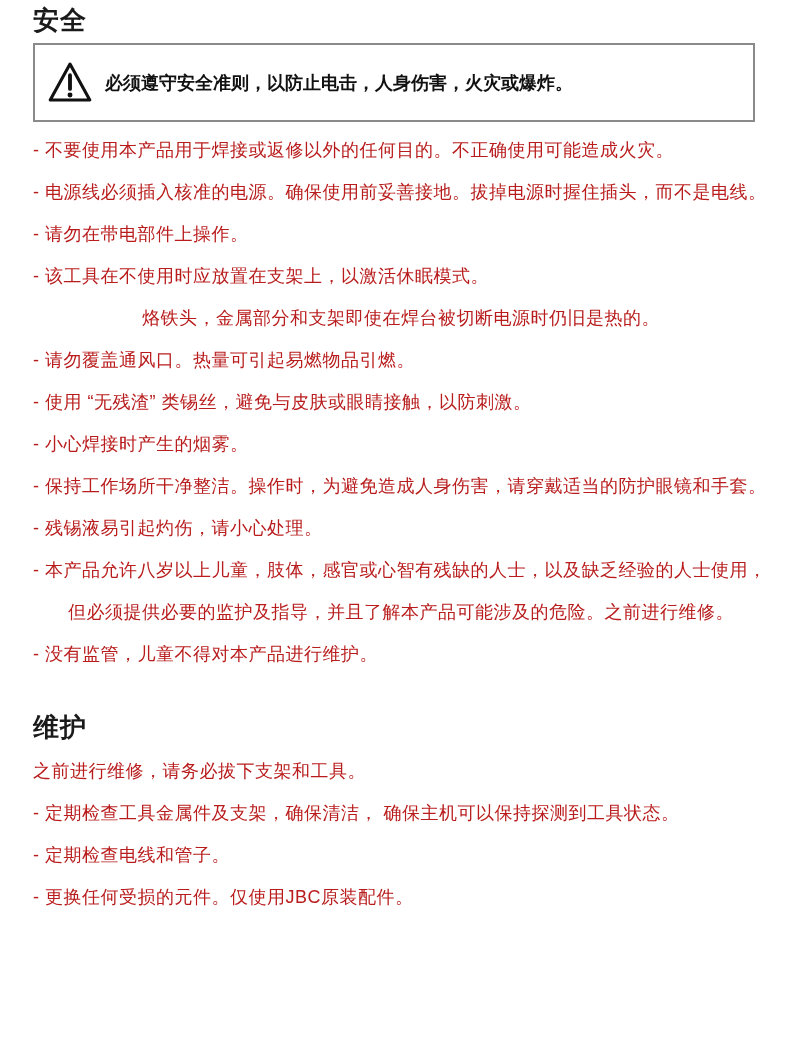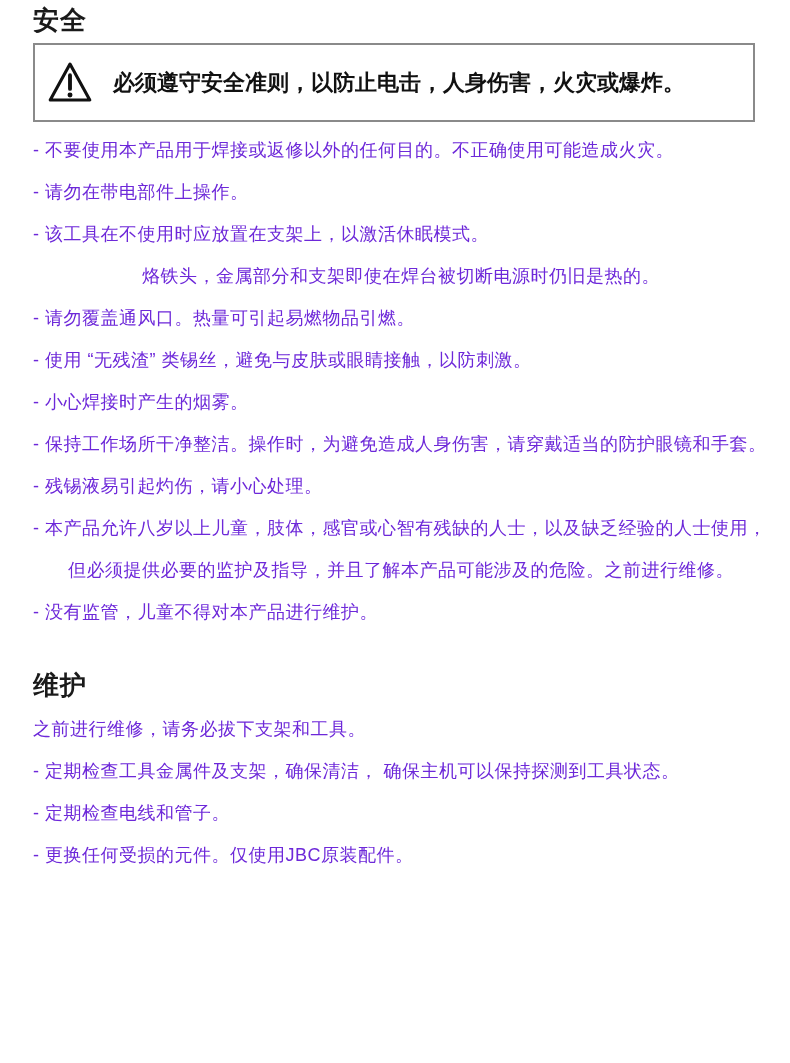--- a/index.html
+++ b/index.html
@@ -37,35 +37,35 @@
     display: flex;
     align-items: center;
     padding-left: 12px;
   }
   .warning-icon {
     width: 46px;
     height: 47px;
     flex: 0 0 auto;
   }
   .warning-text {
-    font-size: 22px;
+    font-size: 18px;
     font-weight: bold;
     color: #111111;
-    margin-left: 20px;
+    margin-left: 12px;
     line-height: 22px;
   }
   .body-lines {
     margin-top: 19px;
   }
   .line {
     font-size: 18px;
     line-height: 19px;
     height: 19px;
     margin-bottom: 23px;
-    color: #6d28d9;
+    color: #b91c1c;
     white-space: nowrap;
     letter-spacing: 0.5px;
   }
   .line.indent {
     padding-left: 12px;
     text-align: center;
   }
   .maintenance-title {
     margin-top: 49px;
   }
@@ -89,20 +89,21 @@
         <path d="M25 4 L46.5 43 L3.5 43 Z" fill="none" stroke="#111111" stroke-width="3.4" stroke-linejoin="round"></path>
         <line x1="25" y1="16" x2="25" y2="31" stroke="#111111" stroke-width="4.2" stroke-linecap="round"></line>
         <circle cx="25" cy="37.6" r="2.7" fill="#111111"></circle>
       </svg>
     </span>
     <span class="warning-text">必须遵守安全准则，以防止电击，人身伤害，火灾或爆炸。</span>
   </div>
 
   <div class="body-lines">
     <div class="line">- 不要使用本产品用于焊接或返修以外的任何目的。不正确使用可能造成火灾。</div>
+    <div class="line">- 电源线必须插入核准的电源。确保使用前妥善接地。拔掉电源时握住插头，而不是电线。</div>
     <div class="line">- 请勿在带电部件上操作。</div>
     <div class="line">- 该工具在不使用时应放置在支架上，以激活休眠模式。</div>
     <div class="line indent">烙铁头，金属部分和支架即使在焊台被切断电源时仍旧是热的。</div>
     <div class="line">- 请勿覆盖通风口。热量可引起易燃物品引燃。</div>
     <div class="line">- 使用 “无残渣” 类锡丝，避免与皮肤或眼睛接触，以防刺激。</div>
     <div class="line">- 小心焊接时产生的烟雾。</div>
     <div class="line">- 保持工作场所干净整洁。操作时，为避免造成人身伤害，请穿戴适当的防护眼镜和手套。</div>
     <div class="line">- 残锡液易引起灼伤，请小心处理。</div>
     <div class="line">- 本产品允许八岁以上儿童，肢体，感官或心智有残缺的人士，以及缺乏经验的人士使用，</div>
     <div class="line indent">但必须提供必要的监护及指导，并且了解本产品可能涉及的危险。之前进行维修。</div>

